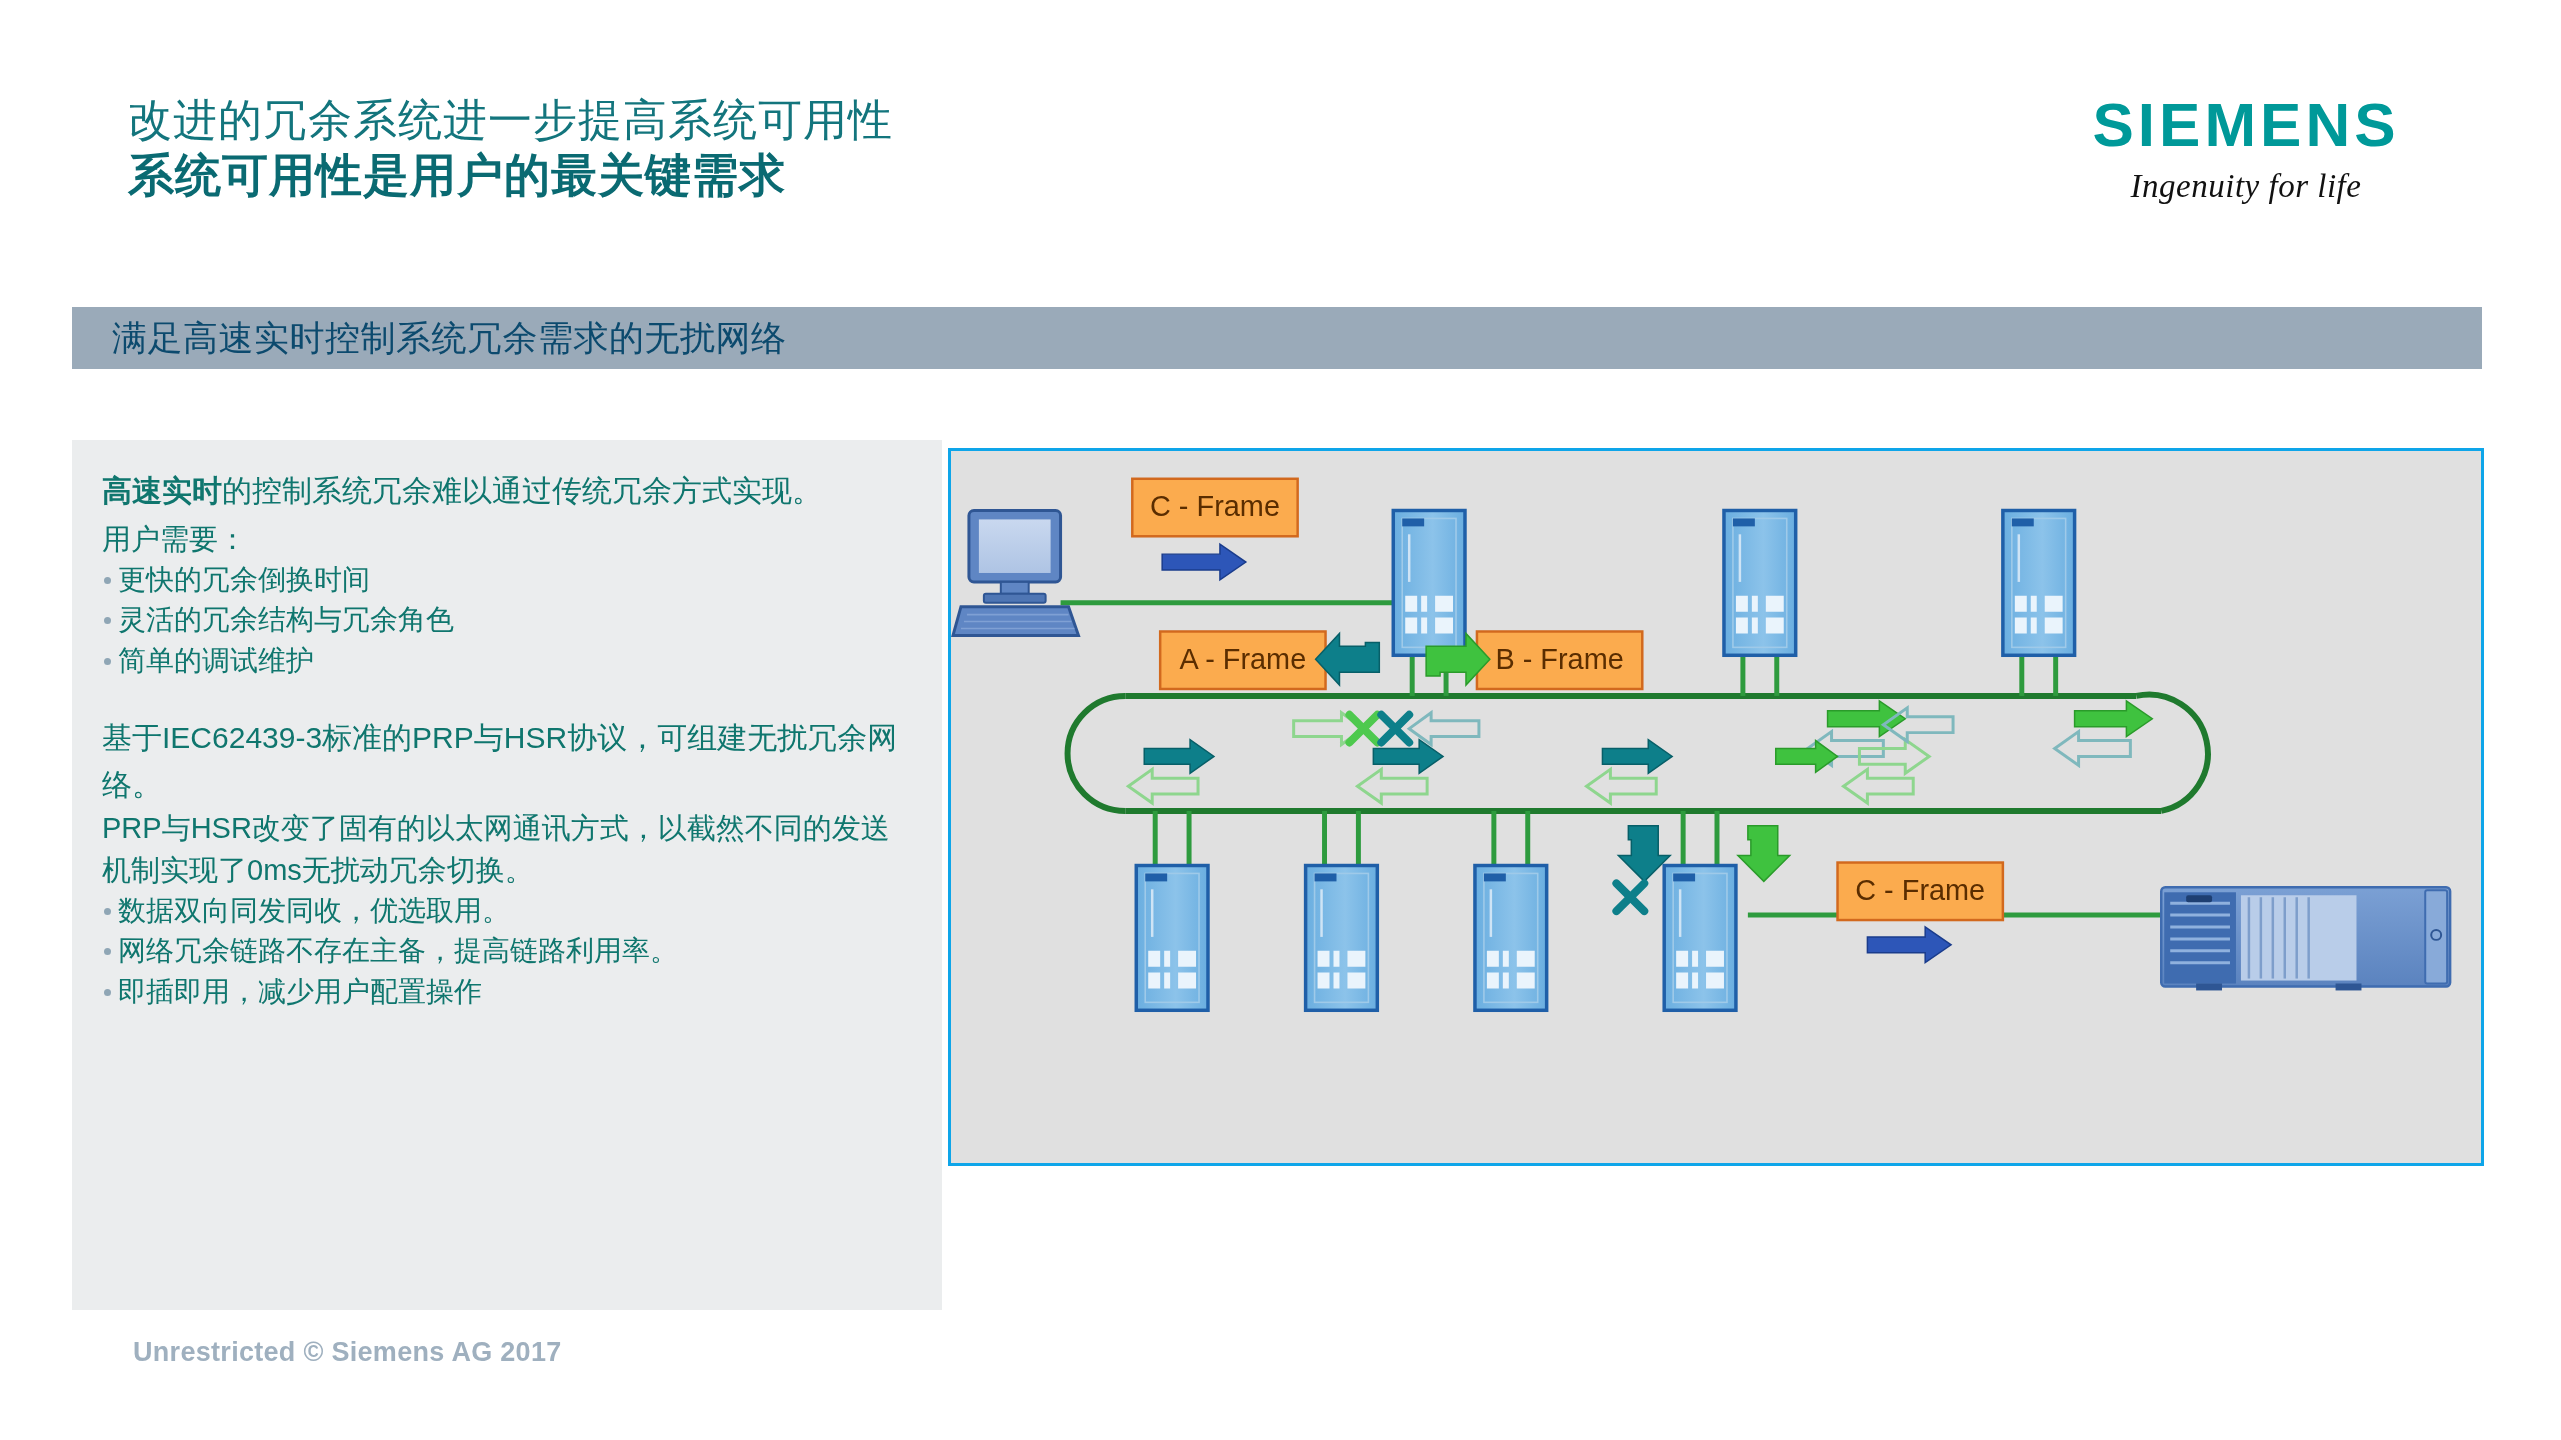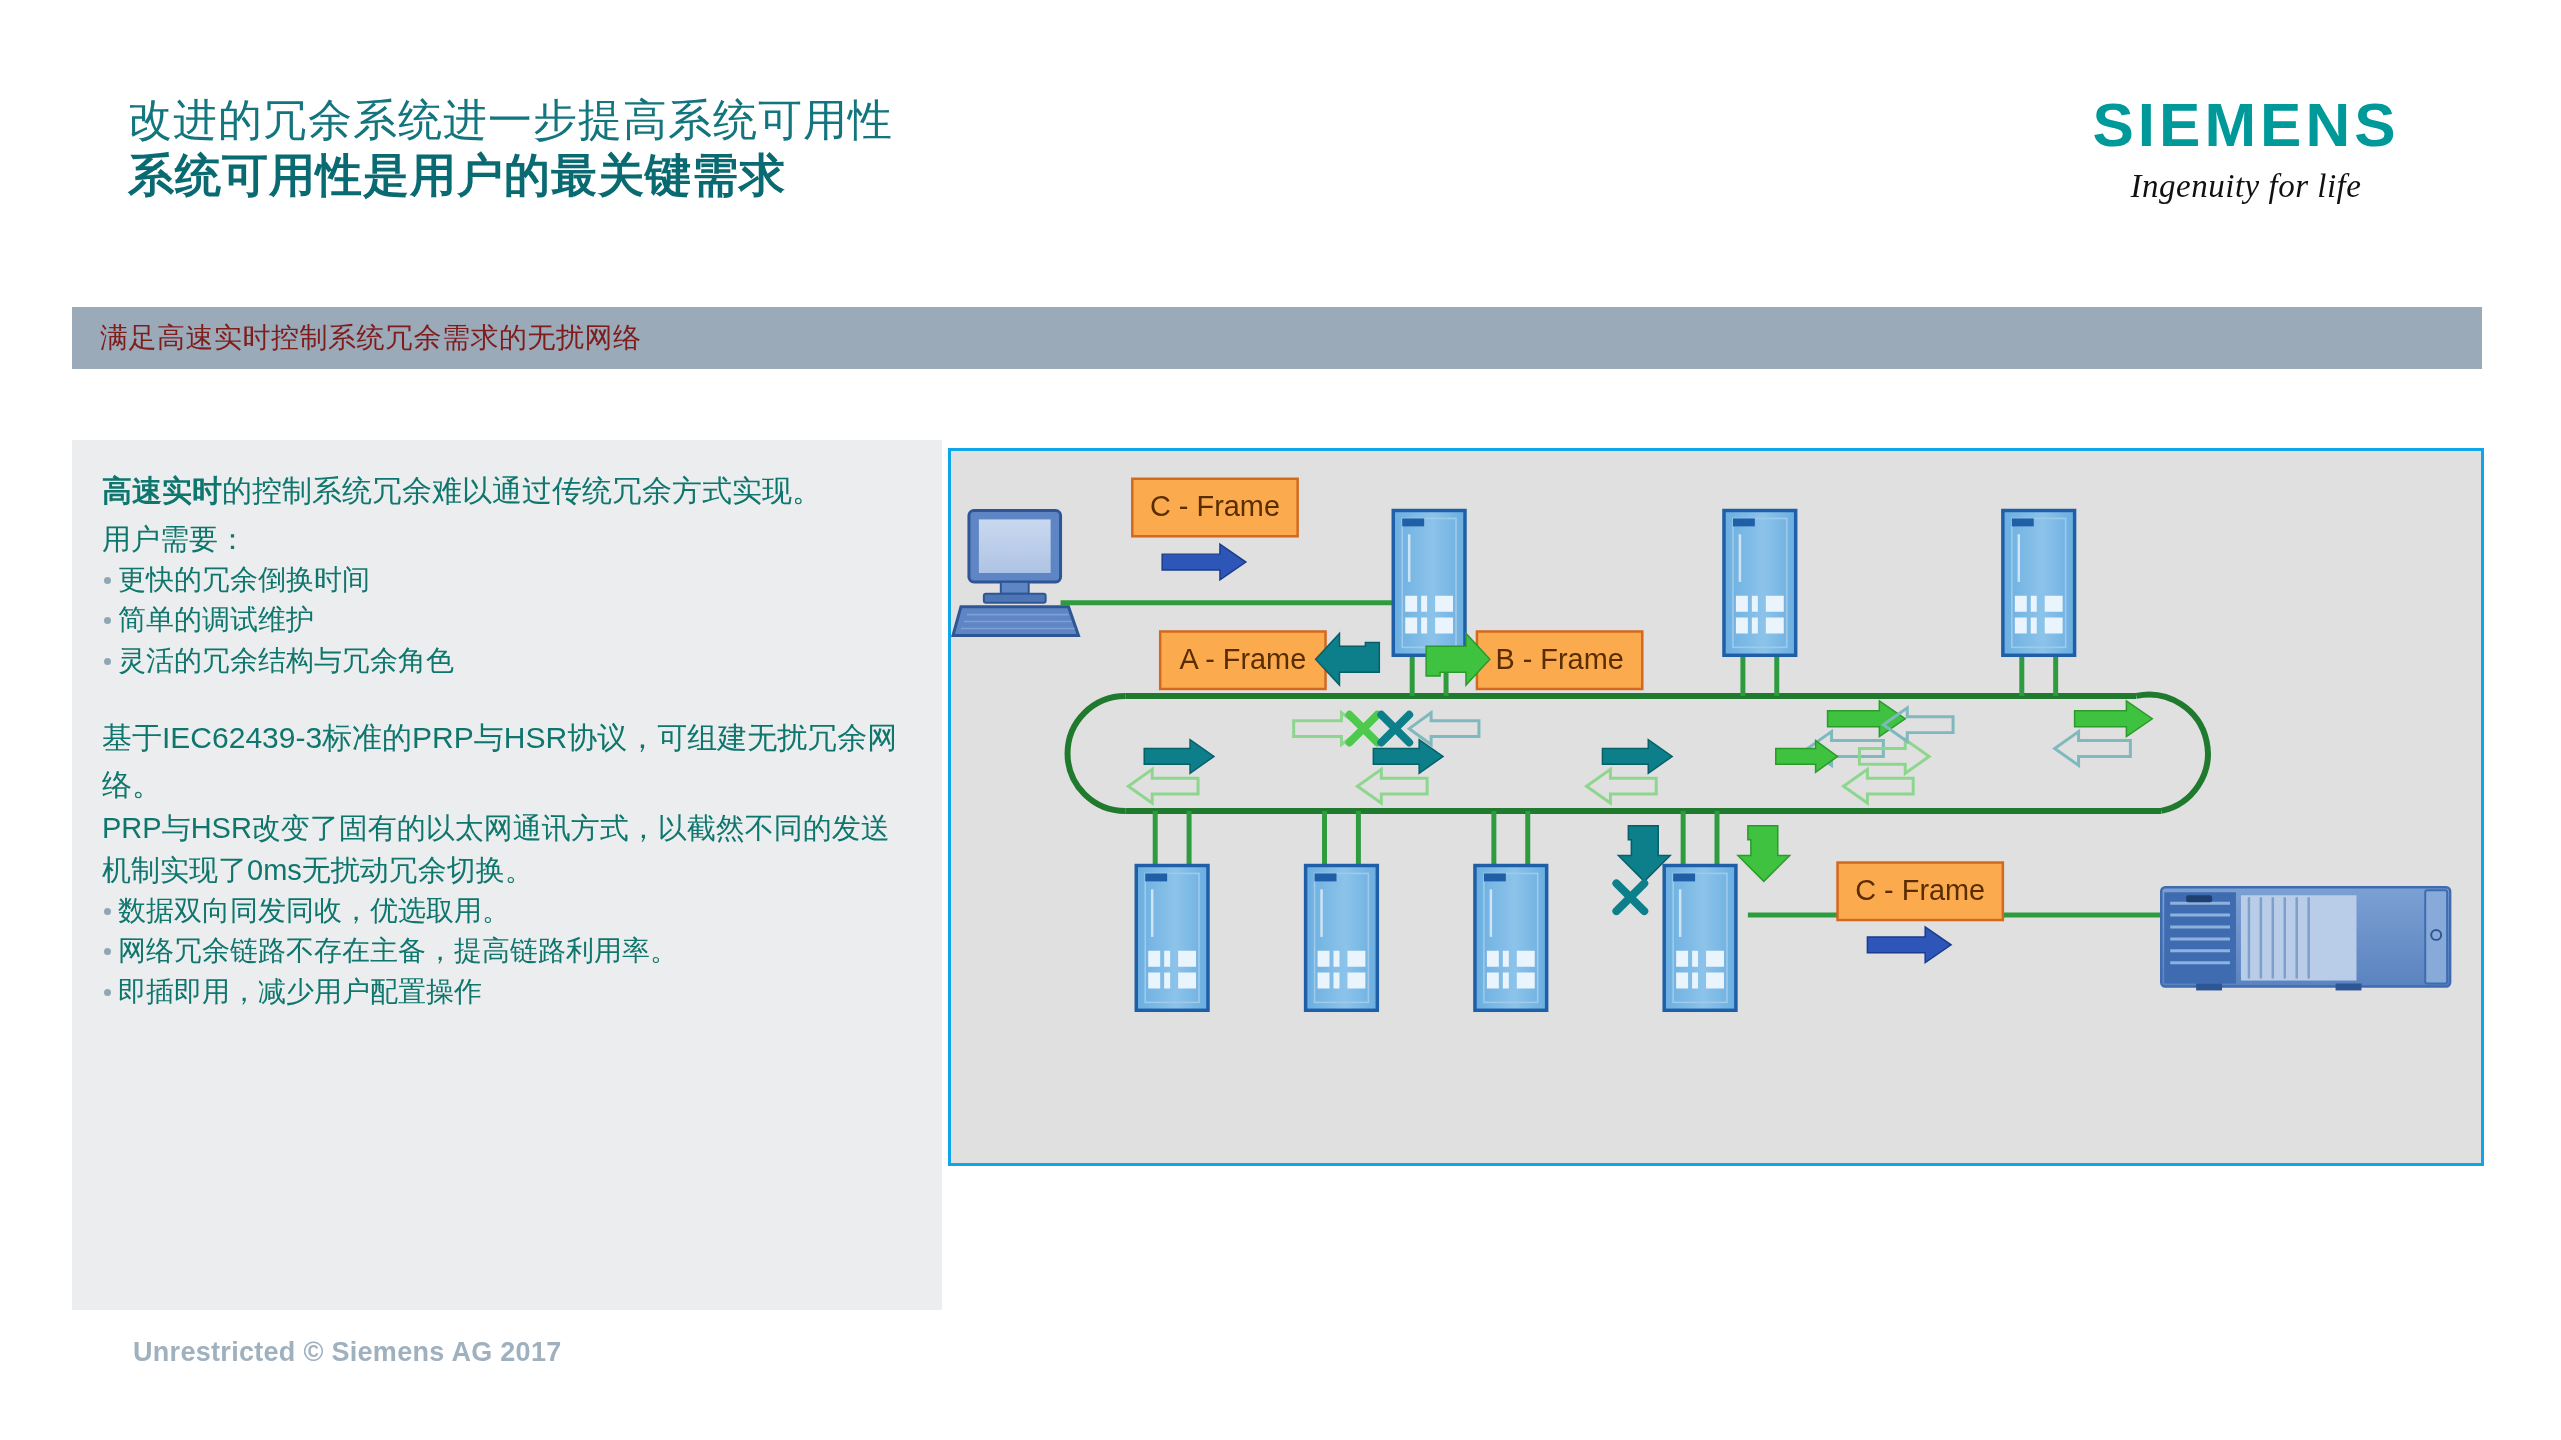--- a/index.html
+++ b/index.html
@@ -31,21 +31,21 @@
     font-family:"Liberation Serif","DejaVu Serif",serif;
     margin-top:12px;letter-spacing:.5px;
   }
 
   
   #banner{
     position:absolute;left:72px;top:307px;width:2410px;height:62px;
     background:#9aaab9;display:flex;align-items:center;
   }
   #banner-text{
-    color:#7f1d1d;font-size:28px;padding-left:28px;letter-spacing:.5px;white-space:nowrap;
+    color:#0c4a6e;font-size:35px;padding-left:40px;letter-spacing:.5px;white-space:nowrap;
   }
 
   
   #text-panel{
     position:absolute;left:72px;top:440px;width:870px;height:870px;
     background:#ebedee;
   }
   #text-inner{padding:28px 26px 0 30px;color:#0f766e;}
   .para{font-size:29px;line-height:1.42;}
   .para.lead{font-size:30px;line-height:1.55;}
@@ -88,22 +88,22 @@
 <div id="banner">
   <div id="banner-text">满足高速实时控制系统冗余需求的无扰网络</div>
 </div>
 
 <div id="text-panel">
   <div id="text-inner">
     <div class="para lead"><span class="bold">高速实时</span><span>的控制系统冗余难以通过传统冗余方式实现。</span></div>
     <div class="gap-small"></div>
     <div class="para">用户需要：</div>
     <div class="bullet">更快的冗余倒换时间</div>
+    <div class="bullet">灵活的冗余结构与冗余角色</div>
     <div class="bullet">简单的调试维护</div>
-    <div class="bullet">灵活的冗余结构与冗余角色</div>
     <div class="spacer"></div>
     <div class="para lead">基于IEC62439-3标准的PRP与HSR协议，可组建无扰冗余网络。</div>
     <div class="para">PRP与HSR改变了固有的以太网通讯方式，以截然不同的发送机制实现了0ms无扰动冗余切换。</div>
     <div class="bullet">数据双向同发同收，优选取用。</div>
     <div class="bullet">网络冗余链路不存在主备，提高链路利用率。</div>
     <div class="bullet">即插即用，减少用户配置操作</div>
   </div>
 </div>
 
 <div id="diagram-panel">

